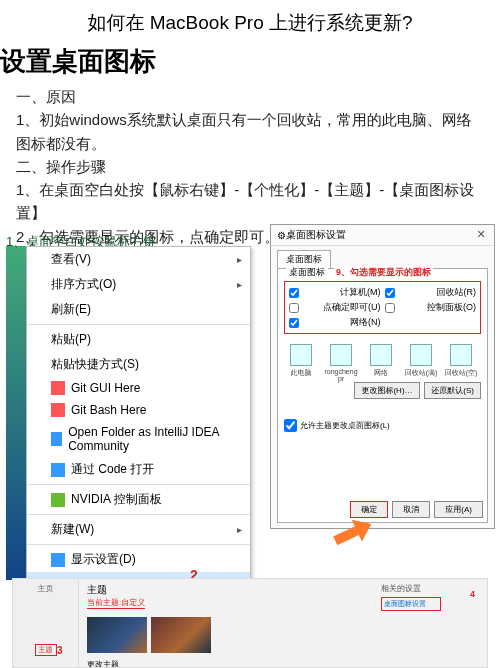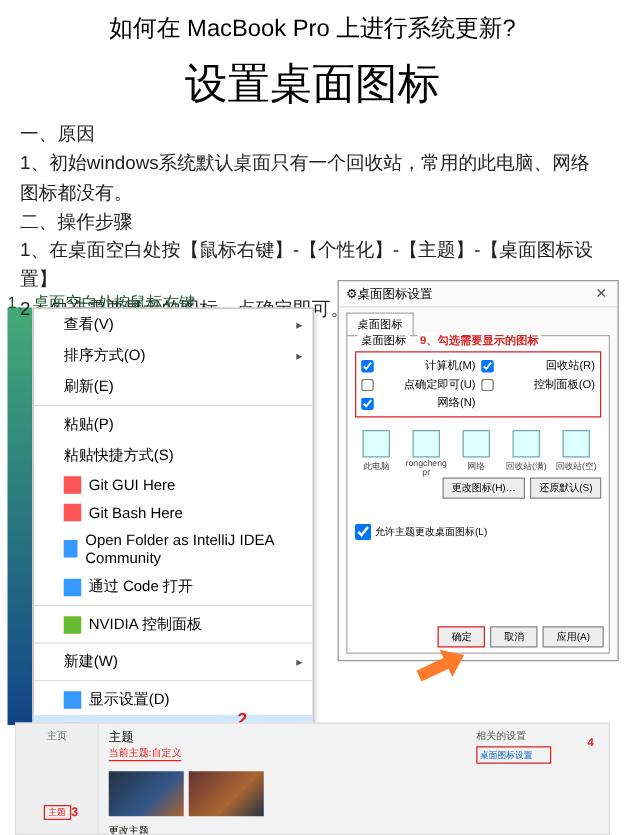--- a/index.html
+++ b/index.html
@@ -1,18 +1,18 @@
 <!DOCTYPE html>
 <html><head>
 <meta charset="utf-8">
 <style>
   * { box-sizing: border-box; margin: 0; padding: 0; }
   body { width: 500px; height: 668px; font-family: "Microsoft YaHei", sans-serif; background: #fff; overflow: hidden; position: relative; }
   .title-q { text-align: center; font-size: 19px; padding: 10px 0 6px; }
-  .title-main { text-align: center; font-size: 34px; font-weight: normal; padding: 2px 0 6px; }
+  .title-main { text-align: left; font-size: 26px; font-weight: bold; padding: 2px 0 6px; }
   .textblock { padding: 0 16px; font-size: 15px; line-height: 1.55; color: #222; }
   .anno-red { color: #14532d; font-size: 13px; font-weight: normal; }
 
   
   .ctx { position: absolute; left: 26px; top: 246px; width: 225px; background: #fff; border: 1px solid #bbb; box-shadow: 2px 2px 4px rgba(0,0,0,.2); font-size: 12px; }
   .ctx .item { padding: 4px 10px 4px 24px; display: flex; align-items: center; gap: 6px; position: relative; }
   .ctx .sep { border-top: 1px solid #ddd; margin: 2px 0; }
   .ctx .arrow::after { content: "▸"; position: absolute; right: 8px; font-size: 10px; color: #555; }
   .ctx .icon { width: 14px; height: 14px; display: inline-block; }
   .ctx .hi { background: #cfe8ff; }

